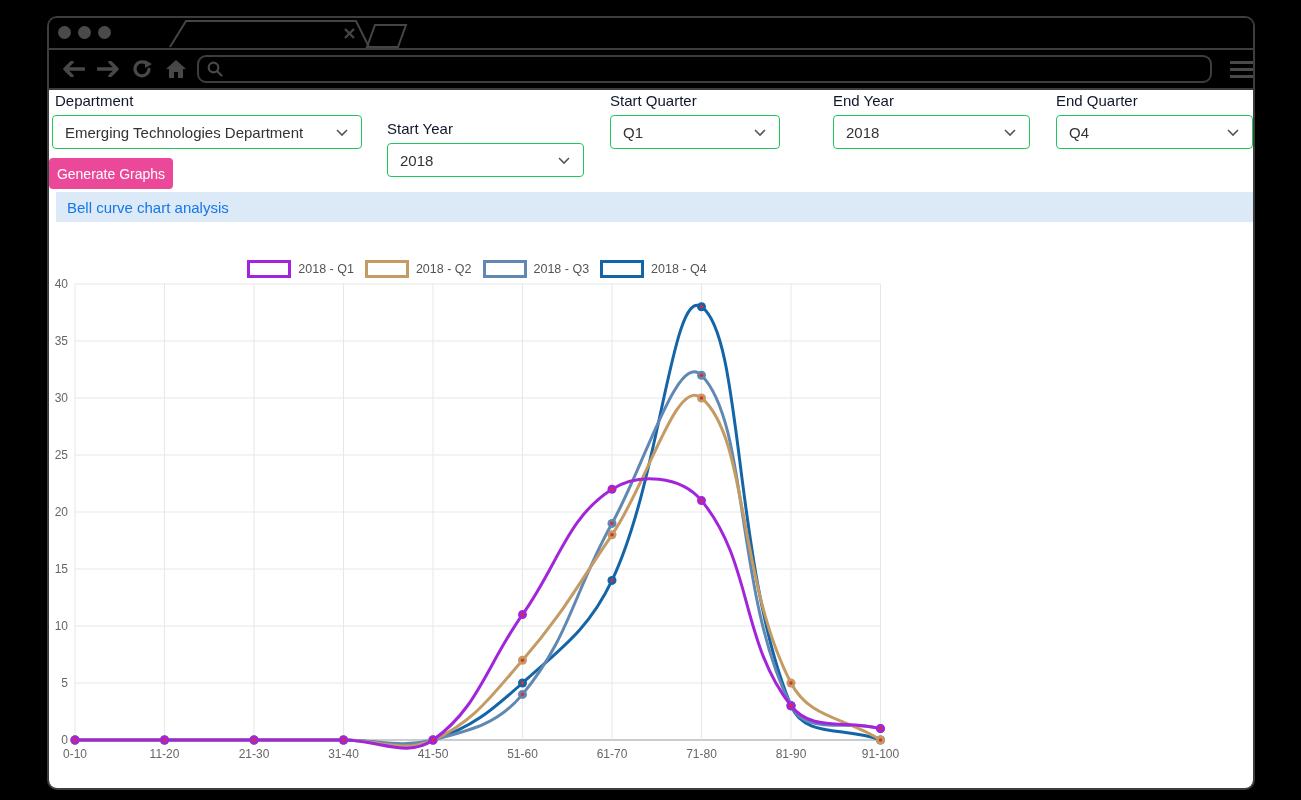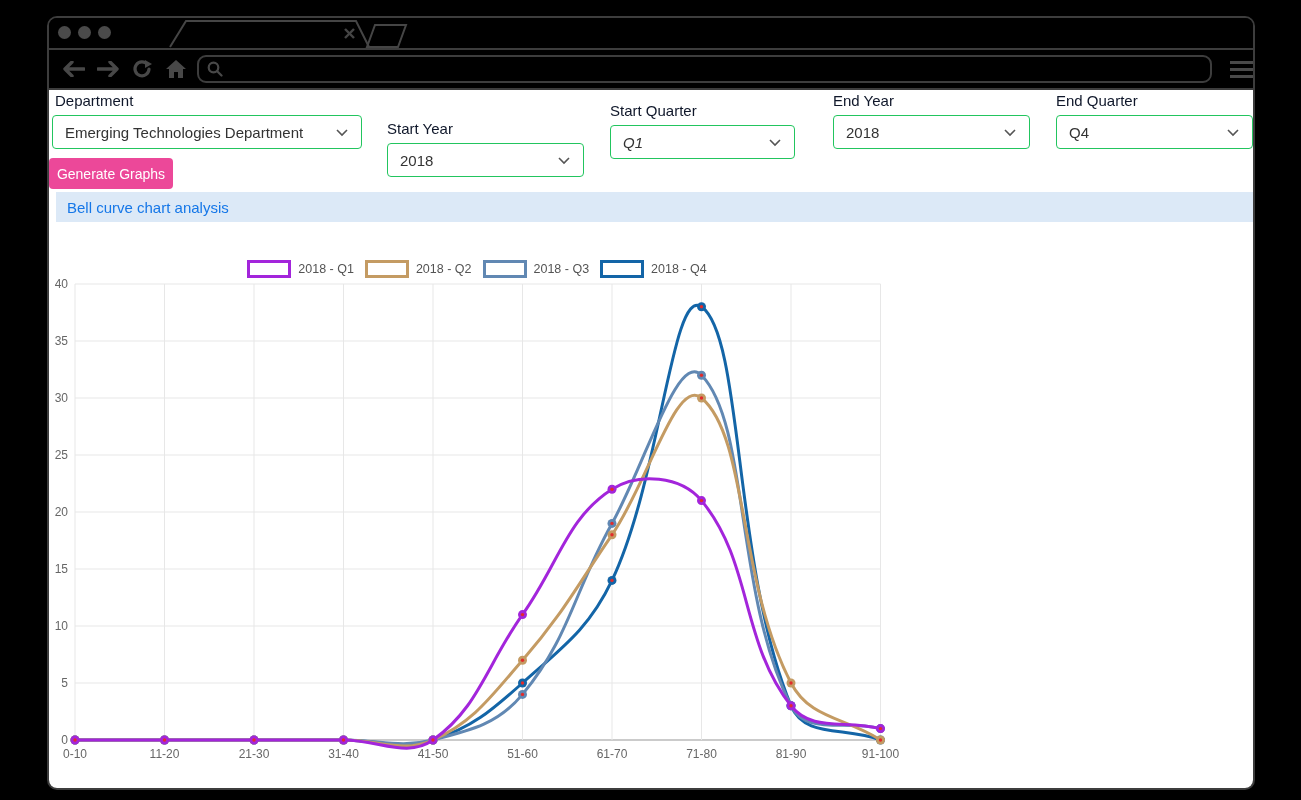--- a/index.html
+++ b/index.html
@@ -133,23 +133,23 @@
     <div class="field" style="left:338px;top:2px;width:197px;margin-top:28px;">
       <div class="field-label">Start Year</div>
       <div class="select" style="width:197px;">
         <span>2018</span>
         <svg width="14" height="9">
           <polyline points="2,2 7,7 12,2" fill="none" stroke="#555" stroke-width="1.6"></polyline>
         </svg>
       </div>
     </div>
 
-    <div class="field" style="left:561px;top:12px;width:197px;">
+    <div class="field" style="left:561px;top:2px;width:197px;">
       <div class="field-label">Start Quarter</div>
-      <div class="select" style="width:185px;font-style:italic;">
+      <div class="select" style="width:170px;">
         <span>Q1</span>
         <svg width="14" height="9">
           <polyline points="2,2 7,7 12,2" fill="none" stroke="#555" stroke-width="1.6"></polyline>
         </svg>
       </div>
     </div>
 
     <div class="field" style="left:784px;top:2px;width:197px;">
       <div class="field-label">End Year</div>
       <div class="select" style="width:197px;">

